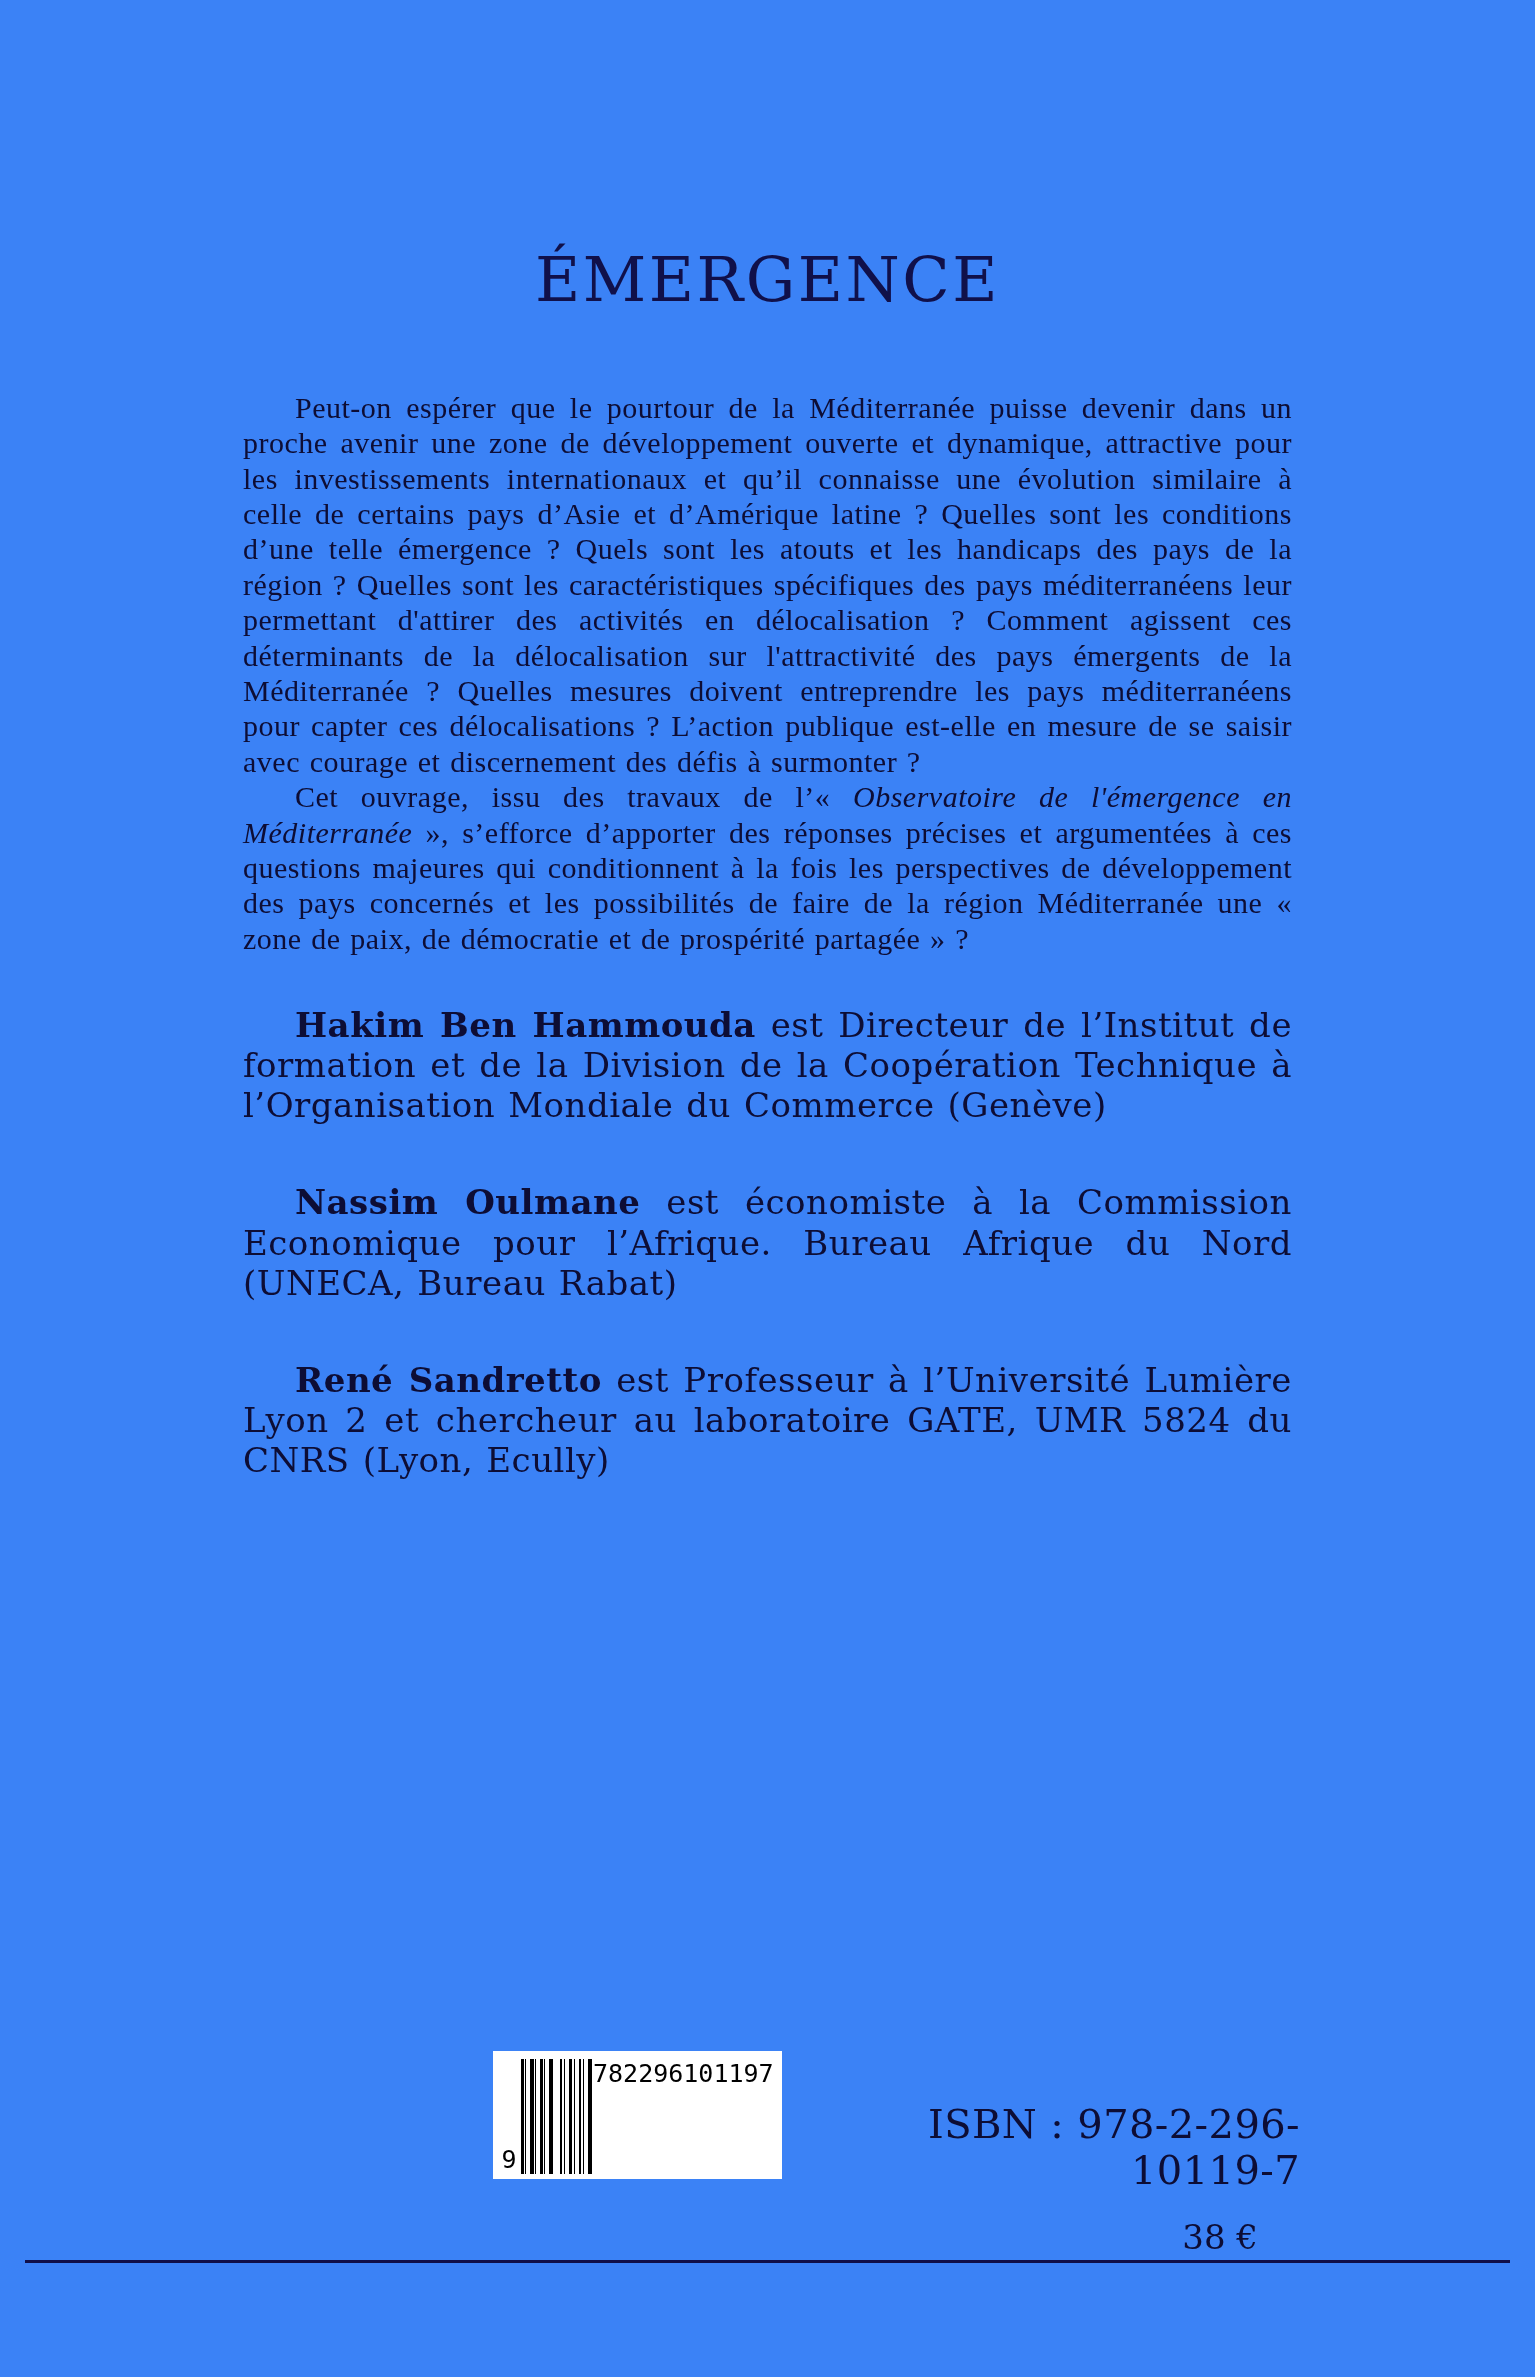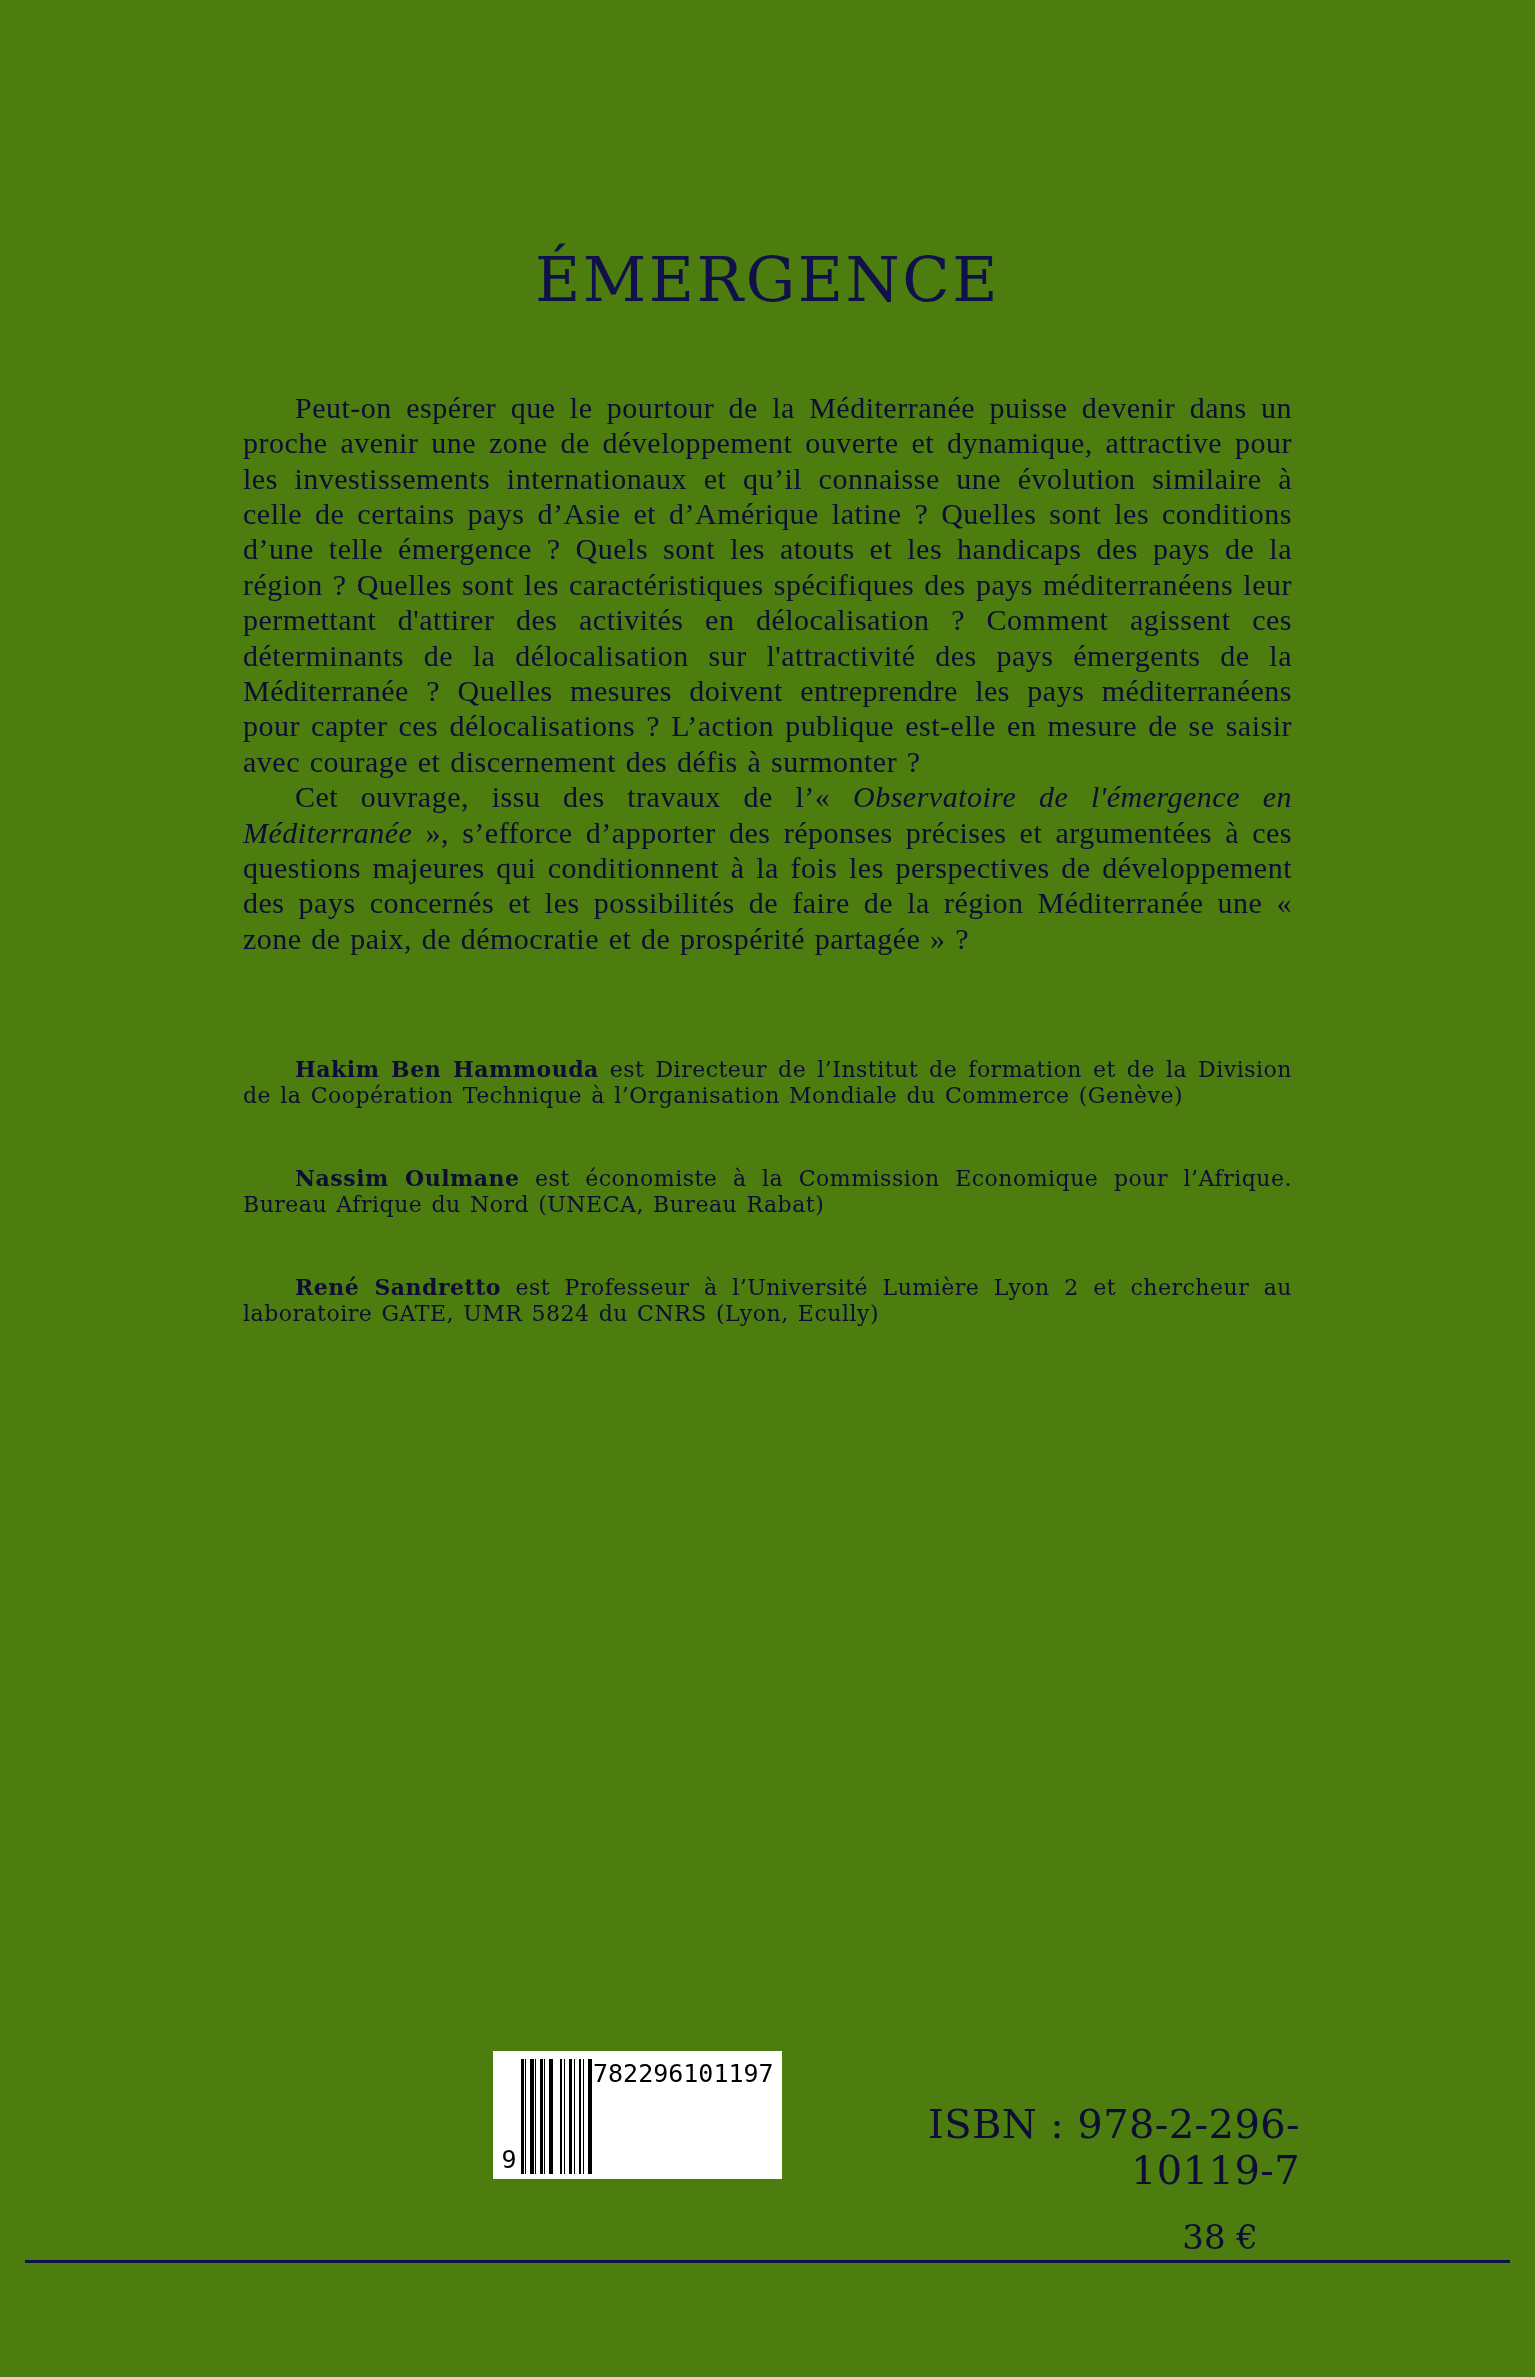--- a/index.html
+++ b/index.html
@@ -2,21 +2,21 @@
 <html style="font-size:13.4px"><head>
 <meta charset="utf-8">
 <style>
   html, body { margin: 0; padding: 0; }
   body { font-family: "DejaVu Serif", "Liberation Serif", serif; }
 
   .cover {
     position: relative;
     width: 1535px;
     height: 2377px;
-    background: #4d7c0f;
+    background: #3b82f6;
     color: #0d0d35;
     overflow: hidden;
     box-sizing: border-box;
   }
 
   .content {
     width: 1049px;
     margin: 0 auto;
   }
 
@@ -42,22 +42,22 @@
     text-align: justify;
     color: #0d0d35;
   }
   .intro p {
     margin: 0;
     text-indent: 52px;
     font-family: Liberation Serif, serif;
   }
 
   .authors {
-    margin-top: 101px;
-    font-size: 22px;
+    margin-top: 49px;
+    font-size: 34px;
     line-height: 1.18;
     letter-spacing: 0.5px;
     word-spacing: 1.7px;
     text-align: justify;
   }
   .authors p {
     margin: 0 0 0 0;
     text-indent: 52px;
   }
   .authors p + p { margin-top: 57px; }

